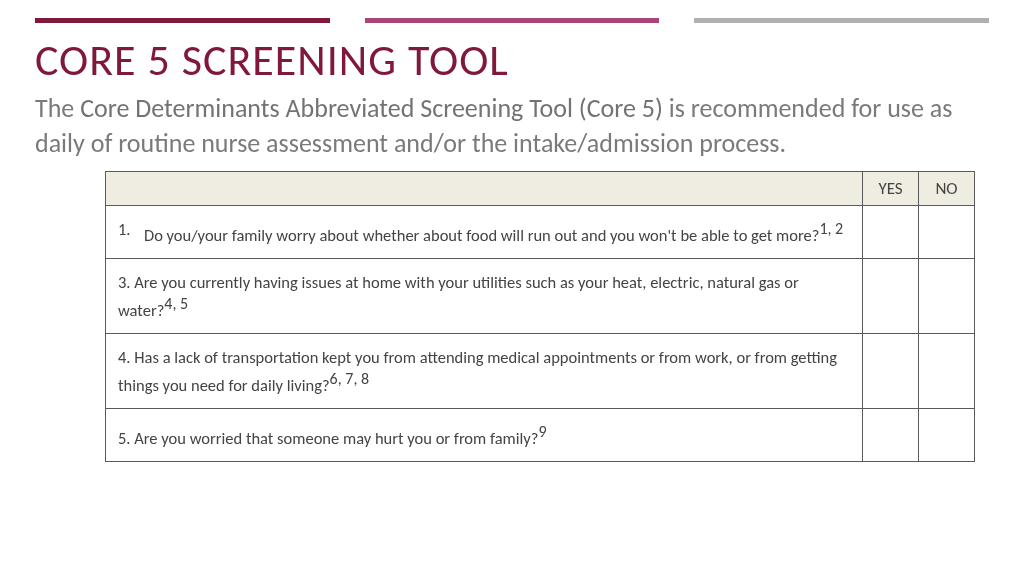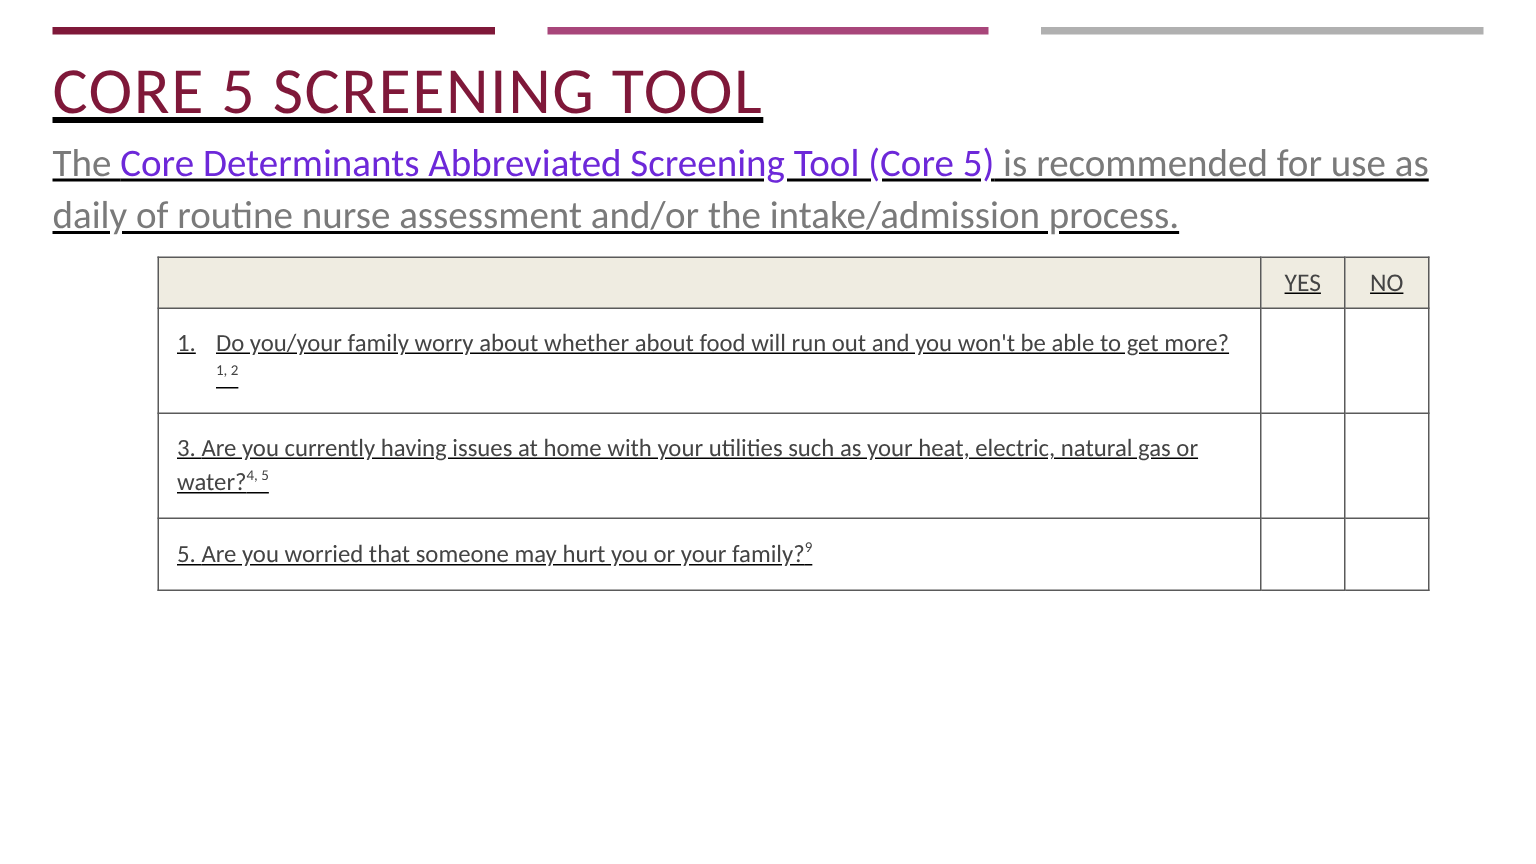--- a/index.html
+++ b/index.html
@@ -21,41 +21,40 @@
     }
     .bar {
       height: 5px;
       flex: 1;
     }
     .bar-1 { background: #7f1839; margin-right: 35px; }
     .bar-2 { background: #a8467a; margin-right: 35px; }
     .bar-3 { background: #b0b0b0; }
     .content {
       padding: 10px 35px 0 35px;
-      text-decoration: underline;
     }
     .title {
       font-size: 44px;
       font-weight: 400;
       color: #7f1839;
       letter-spacing: 1px;
       margin-bottom: 4px;
     }
     .subtitle {
       font-size: 26px;
       color: #7a7a7a;
       line-height: 1.35;
       margin-bottom: 10px;
     }
     .subtitle .bold {
-      color: #6d28d9;
+      color: #737373;
     }
     .table-wrap {
       margin-left: 70px;
-      margin-right: 36px;
+      margin-right: 14px;
     }
     table {
       width: 100%;
       border-collapse: collapse;
     }
     th, td {
       border: 1px solid #5a5a5a;
       text-align: left;
       vertical-align: top;
     }
@@ -87,21 +86,21 @@
     .q-num {
       min-width: 22px;
     }
     .q-text {
       flex: 1;
     }
     .q-row-indent .q-text {
       margin-left: 4px;
     }
     sup {
-      font-size: 10px;
+      font-size: 16px;
       vertical-align: super;
     }
   </style>
 </head>
 <body>
 
 <div class="top-bars">
   <div class="bar bar-1"></div>
   <div class="bar bar-2"></div>
   <div class="bar bar-3"></div>
@@ -138,21 +137,30 @@
               <div class="q-row">
                 <span class="q-text"><span>3.  </span> <span>Are you currently having issues at home with your utilities such as your heat, electric, natural gas or water?</span><sup>4, 5</sup></span>
               </div>
             </td>
             <td class="check"></td>
             <td class="check"></td>
           </tr>
           <tr>
             <td class="question">
               <div class="q-row">
-                <span class="q-text"><span>5.  </span> <span>Are you worried that someone may hurt you or your family?</span><sup>9</sup></span>
+                <span class="q-text"><span>4.  </span> <span>Has a lack of transportation kept you from attending medical appointments or from work, or from getting things you need for daily living?</span><sup>6, 7, 8</sup></span>
+              </div>
+            </td>
+            <td class="check"></td>
+            <td class="check"></td>
+          </tr>
+          <tr>
+            <td class="question">
+              <div class="q-row">
+                <span class="q-text"><span>5.  </span> <span>Are you worried that someone may hurt you or from family?</span><sup>9</sup></span>
               </div>
             </td>
             <td class="check"></td>
             <td class="check"></td>
           </tr>
         </tbody>
     </table>
   </div>
 </div>
 

